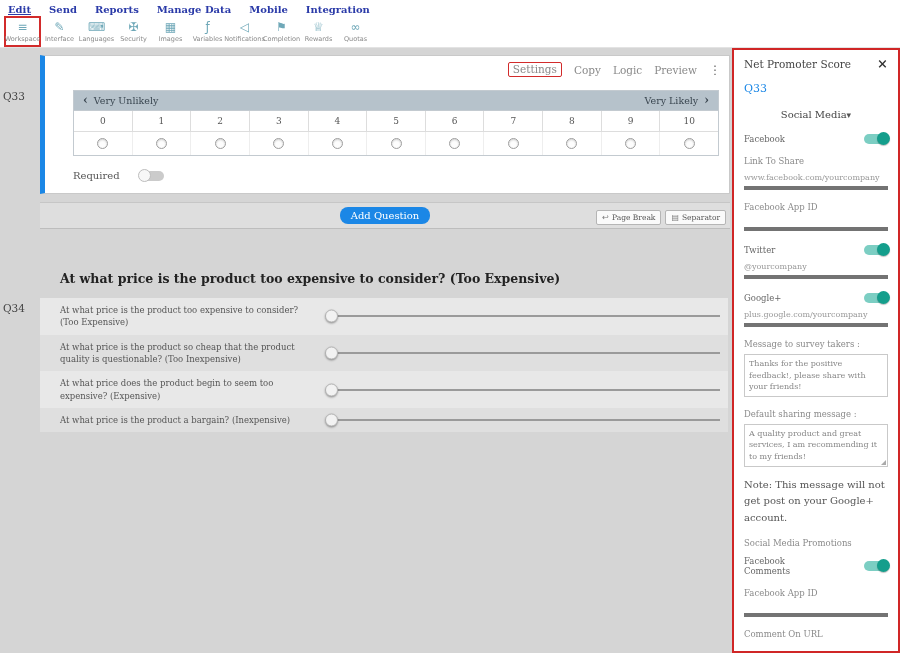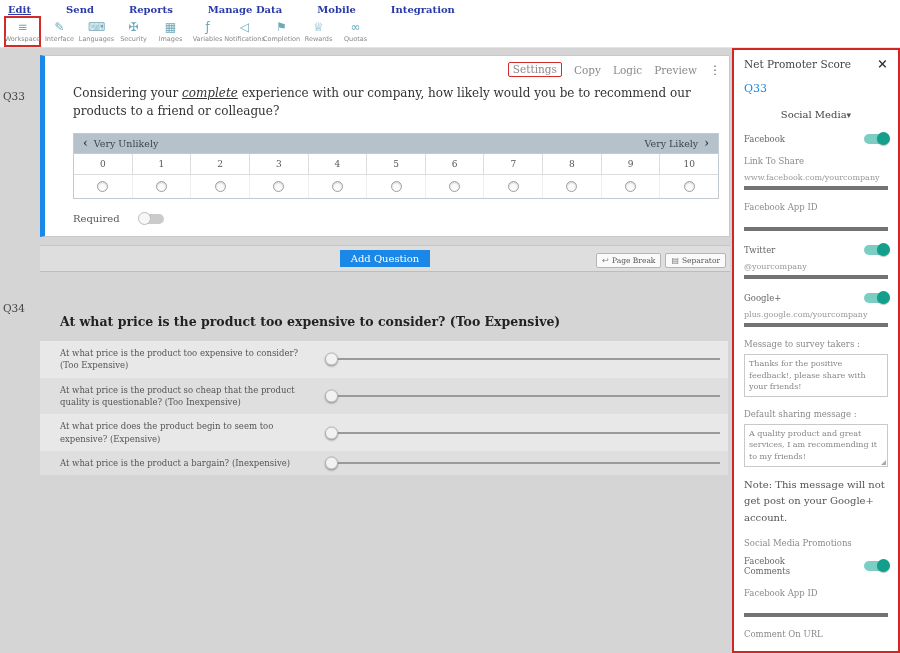--- a/index.html
+++ b/index.html
@@ -1,20 +1,20 @@
 <!DOCTYPE html>
 <html><head>
 <meta charset="utf-8">
 <style>
   * { margin:0; padding:0; box-sizing:border-box; }
   html,body { width:900px; height:653px; overflow:hidden; }
   body { font-family:"DejaVu Serif", serif; background:#d5d5d5; position:relative; }
 
   
-  .menubar { height:16px; background:#fff; display:flex; align-items:center; gap:35px; padding:2px 0 0 8px; }
+  .menubar { height:16px; background:#fff; display:flex; align-items:center; gap:18px; padding:2px 0 0 8px; }
   .menu-item { font-size:10px; font-weight:bold; color:#2a3aa8; cursor:pointer; white-space:nowrap; }
   .menu-item.active { text-decoration:underline; }
 
   
   .toolbar { height:32px; background:#fff; display:flex; align-items:stretch; padding:0 4px; border-bottom:1px solid #e3e3e3; }
   .titem { width:37px; display:flex; flex-direction:column; align-items:center; justify-content:center; gap:1px; cursor:pointer; }
   .titem.highlight { border:2px solid #d22b2b; }
   .ticon { font-size:12px; line-height:13px; color:#6fa8b8; font-family:"DejaVu Sans", sans-serif; }
   .tlabel { font-size:6.5px; color:#8a8a8a; font-family:"DejaVu Sans", sans-serif; white-space:nowrap; }
 
@@ -52,21 +52,21 @@
   
   .toggle { position:relative; width:24px; height:10px; border-radius:6px; cursor:pointer; flex:none; }
   .toggle .knob { position:absolute; width:13px; height:13px; border-radius:50%; top:-2px; }
   .toggle.off { background:#cbcbcb; }
   .toggle.off .knob { left:-2px; background:#f7f7f7; border:1px solid #bdbdbd; }
   .toggle.on { background:#7ccec3; }
   .toggle.on .knob { right:-2px; background:#149e8c; box-shadow:0 1px 1px rgba(0,0,0,.25); }
 
   
   .add-band { margin-top:8px; height:27px; background:#dedede; border-top:1px solid #c6c6c6; border-bottom:1px solid #bdbdbd; position:relative; display:flex; justify-content:center; align-items:center; }
-  .add-q { background:#1B87E6; color:#fff; border:none; font-family:inherit; font-size:10px; padding:3px 11px; border-radius:0; cursor:pointer; }
+  .add-q { background:#1B87E6; color:#fff; border:none; font-family:inherit; font-size:10px; padding:3px 11px; border-radius:8px; cursor:pointer; }
   .band-right { position:absolute; right:4px; bottom:3px; display:flex; gap:4px; }
   .mini-btn { display:flex; align-items:center; gap:3px; background:#fafafa; border:1px solid #b5b5b5; border-radius:2px; font-family:inherit; font-size:7.5px; color:#555; padding:2px 5px; cursor:pointer; }
   .mini-btn .bicon { font-size:8px; color:#777; font-family:"DejaVu Sans", sans-serif; }
 
   
   .q34-title { margin-top:42px; font-size:12.5px; font-weight:bold; color:#222; padding-left:20px; }
   .matrix { margin-top:12px; margin-right:2px; }
   .mhead { display:flex; margin-bottom:5px; }
   .mspacer { width:285px; }
   .mcols { flex:1; display:flex; }
@@ -155,23 +155,20 @@
     <div class="qgutter" id="q34-gutter">Q34</div>
 
     <div class="card">
       <div class="card-actions">
         <span class="action settings-annot">Settings</span>
         <span class="action">Copy</span>
         <span class="action">Logic</span>
         <span class="action">Preview</span>
         <span class="action dots">⋮</span>
       </div>
-      <div class="qtext">
-        <span>Considering your </span><em>complete</em><span> experience with our company, how likely would you be to recommend our products to a friend or colleague?</span>
-      </div>
       <div class="nps">
         <div class="nps-header">
           <span class="nps-side">
             <span class="chev">‹</span>
             <span>Very Unlikely</span>
           </span>
           <span class="nps-side">
             <span>Very Likely</span>
             <span class="chev">›</span>
           </span>

